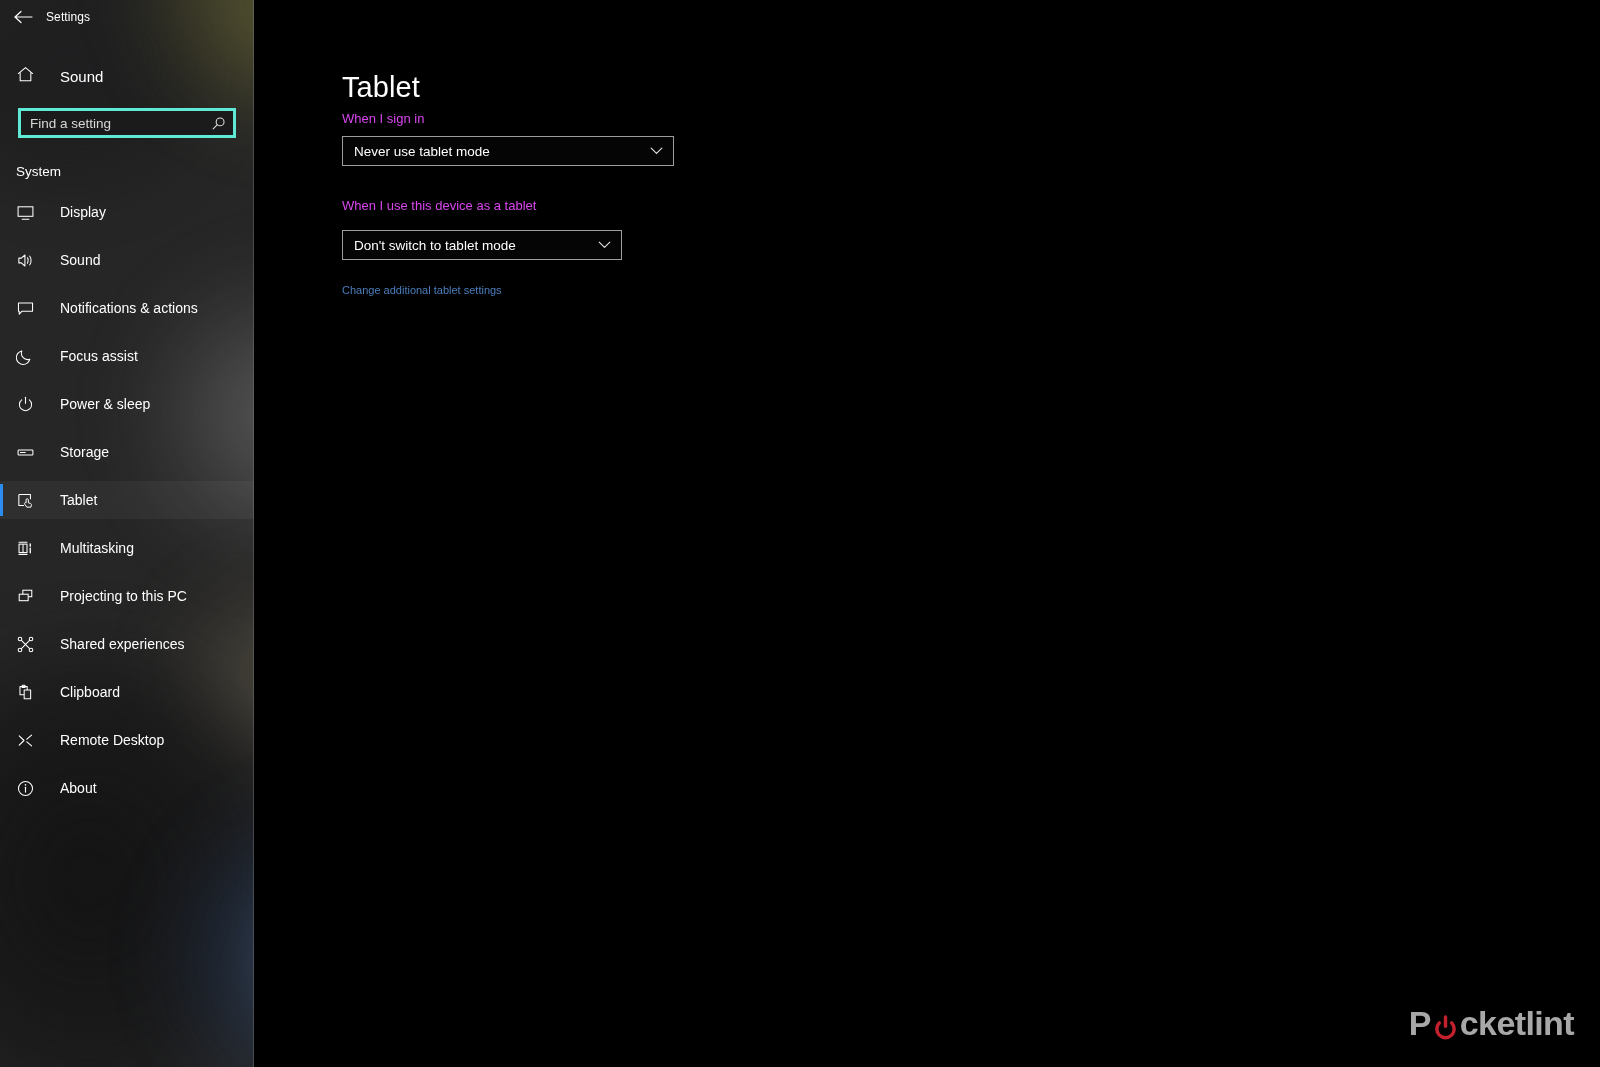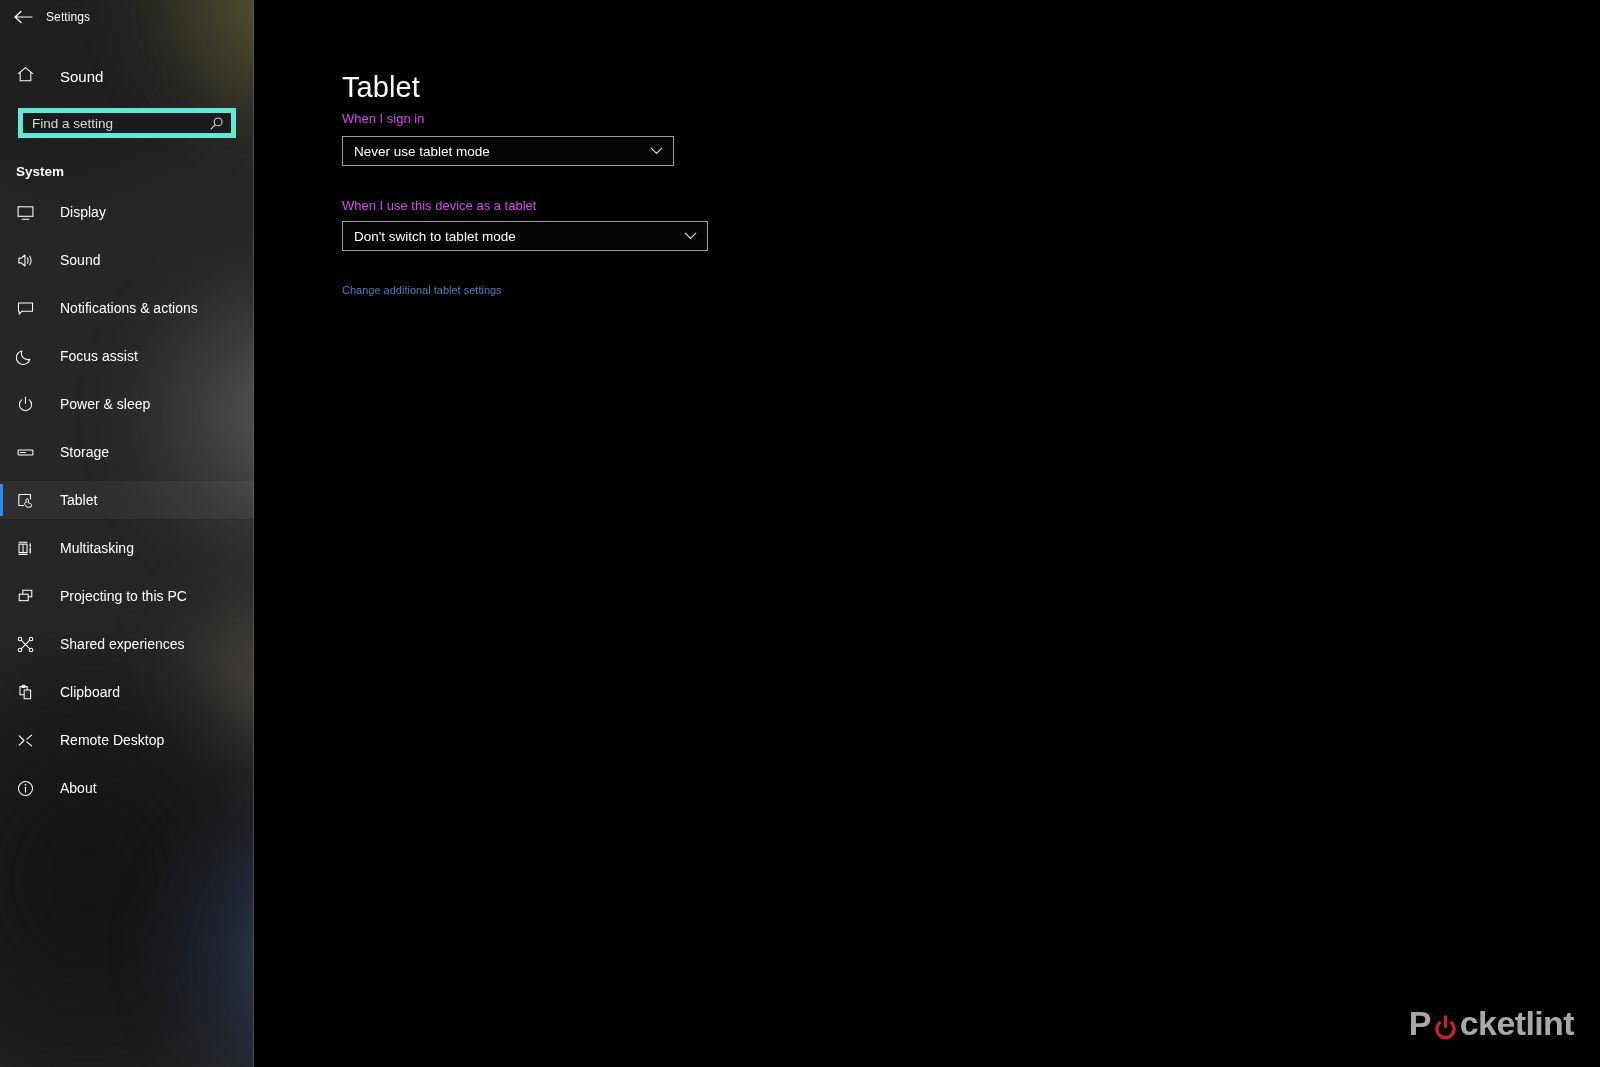--- a/index.html
+++ b/index.html
@@ -117,21 +117,21 @@
   #home-label {
     font-size: 15px;
     margin-left: 12px;
     color: #ffffff;
   }
 
   
   #search-wrap {
     margin: 12px 18px 0 18px;
     height: 30px;
-    border: 5px solid #5eead4;
+    border: 3px solid #5eead4;
     background: #1b1b1b;
     display: flex;
     align-items: center;
     box-sizing: border-box;
     position: relative;
   }
   #search-input {
     flex: 1;
     background: transparent;
     border: none;
@@ -149,21 +149,21 @@
     top: 50%;
     transform: translateY(-50%);
     width: 18px; height: 18px;
     display: flex; align-items: center; justify-content: center;
     cursor: pointer;
   }
 
   
   #group-header {
     font-size: 13.5px;
-    font-weight: bold;
+    font-weight: normal;
     color: #ffffff;
     margin: 26px 0 0 16px;
   }
 
   
   #nav-list {
     margin-top: 14px;
   }
   .nav-item {
     position: relative;
@@ -242,21 +242,21 @@
     cursor: pointer;
     padding: 0 10px 0 11px;
   }
   .combo .combo-value {
     font-size: 13.5px;
     color: #ffffff;
     white-space: nowrap;
   }
   .combo .chev { flex: none; margin-left: 14px; display: flex; }
   #combo-signin { top: 136px; width: 332px; }
-  #combo-device { top: 221px; width: 366px; }
+  #combo-device { top: 230px; width: 280px; }
 
   #link-additional {
     position: absolute;
     left: 24px;
     top: 284px;
     font-size: 11px;
     color: #4c7ebd;
     text-decoration: none;
     cursor: pointer;
   }

